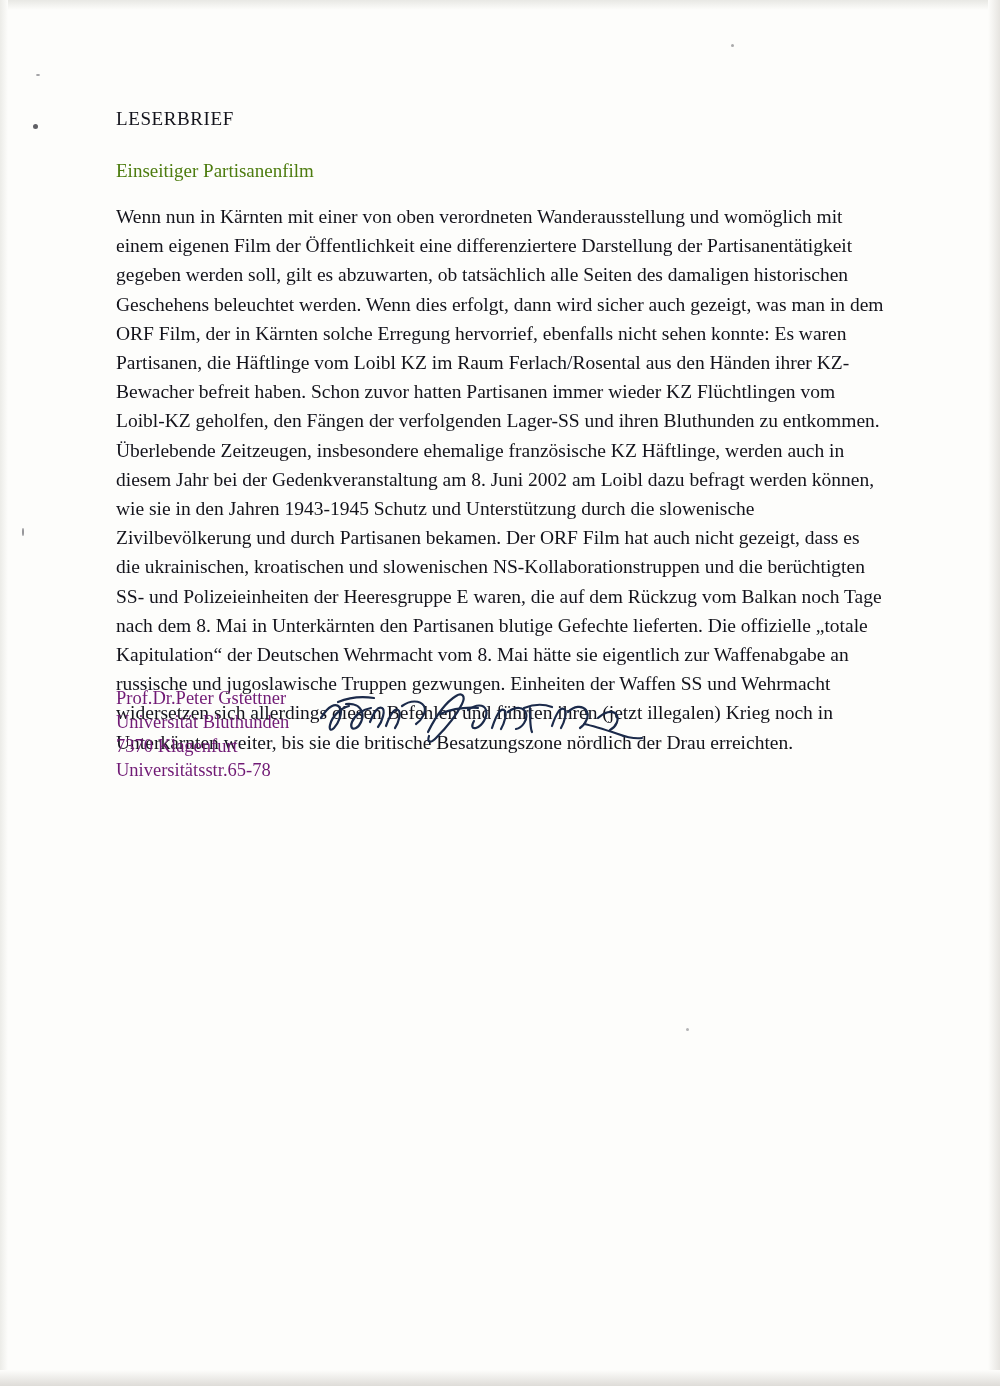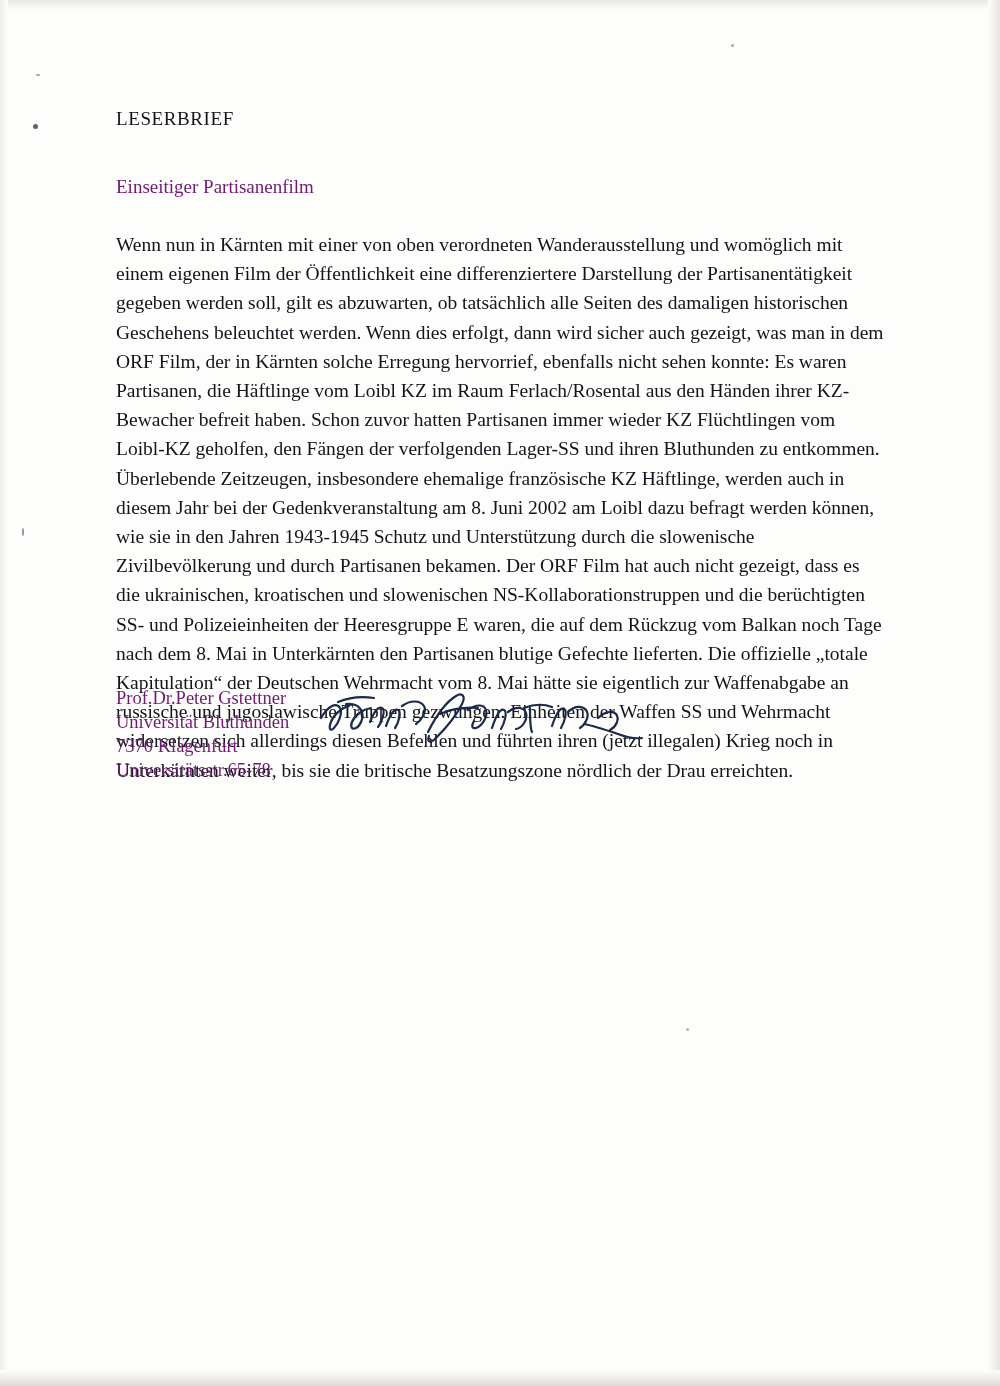--- a/index.html
+++ b/index.html
@@ -47,26 +47,26 @@
     position: absolute;
     left: 116px;
     top: 108px;
     width: 770px;
   }
 
   .doc-head {
     font-size: 19px;
     letter-spacing: 0.6px;
     color: #14141c;
-    margin-bottom: 46px;
+    margin-bottom: 30px;
   }
   .doc-subject {
     font-size: 19px;
-    color: #701a75;
-    margin-bottom: 32px;
+    color: #4d7c0f;
+    margin-bottom: 20px;
   }
   .doc-body {
     font-size: 19.5px;
     line-height: 29.2px;
     color: #13131b;
     text-align: left;
     white-space: pre-wrap;
   }
 
   .signature-block {

